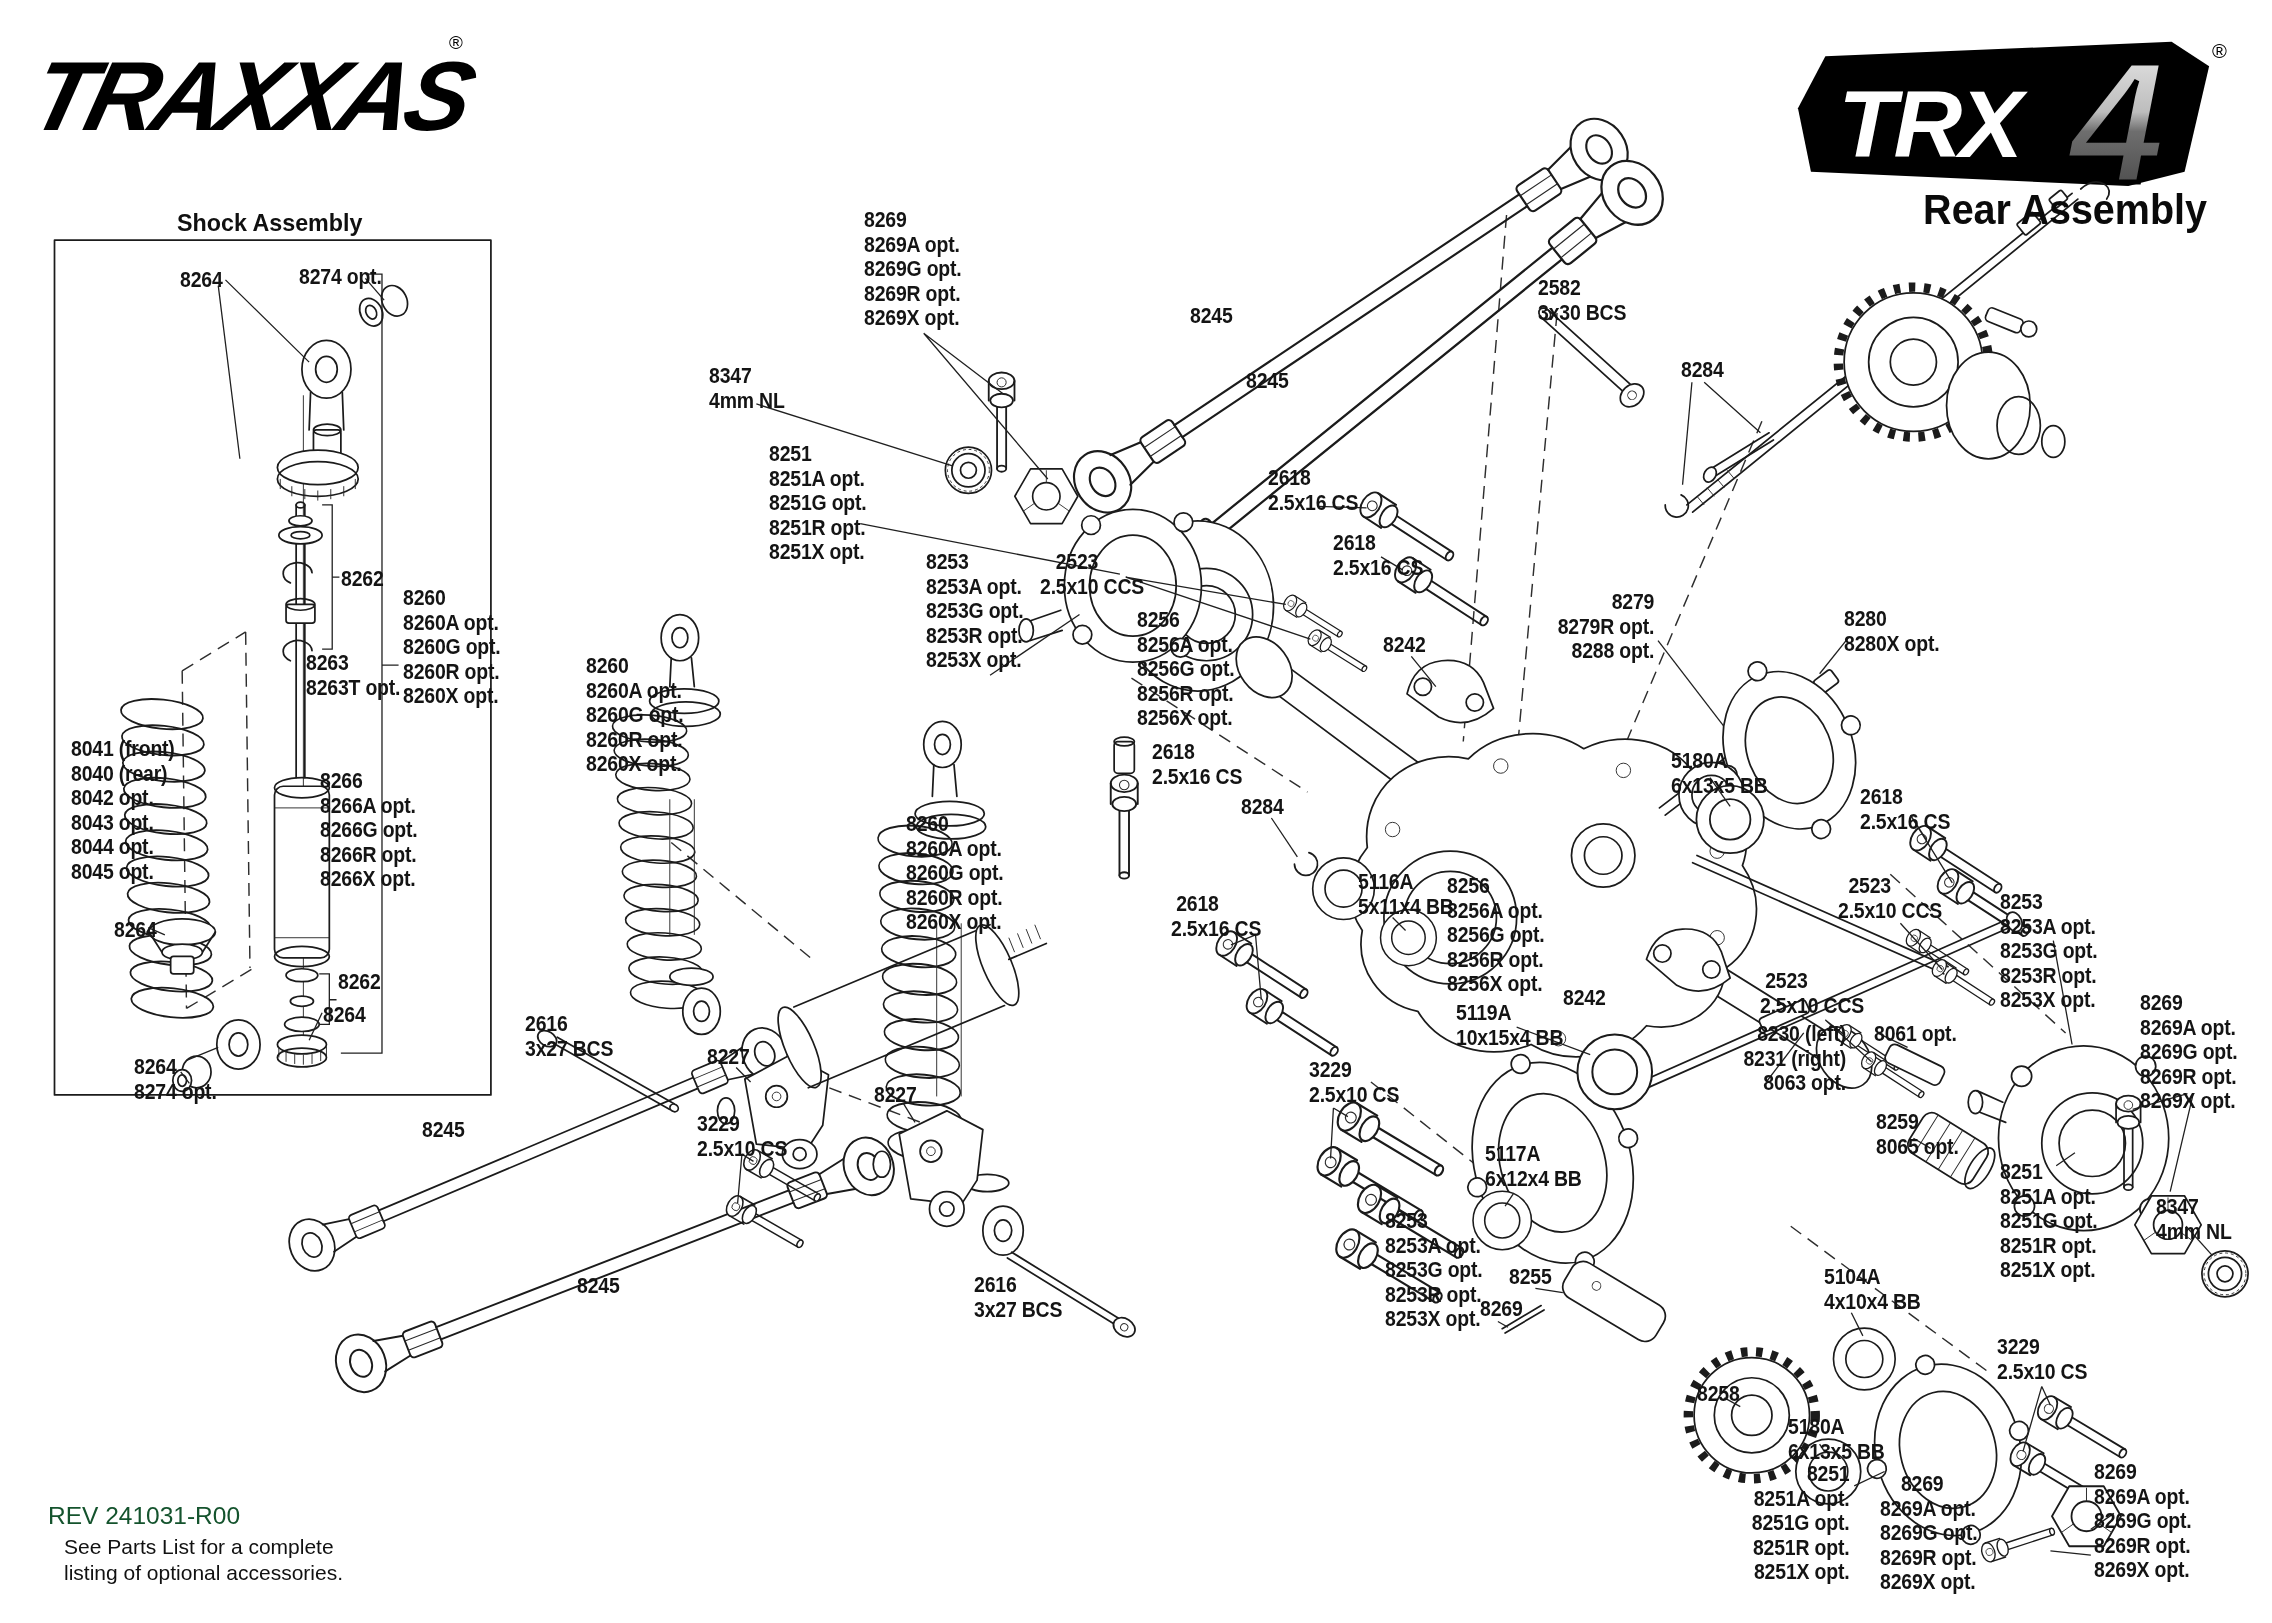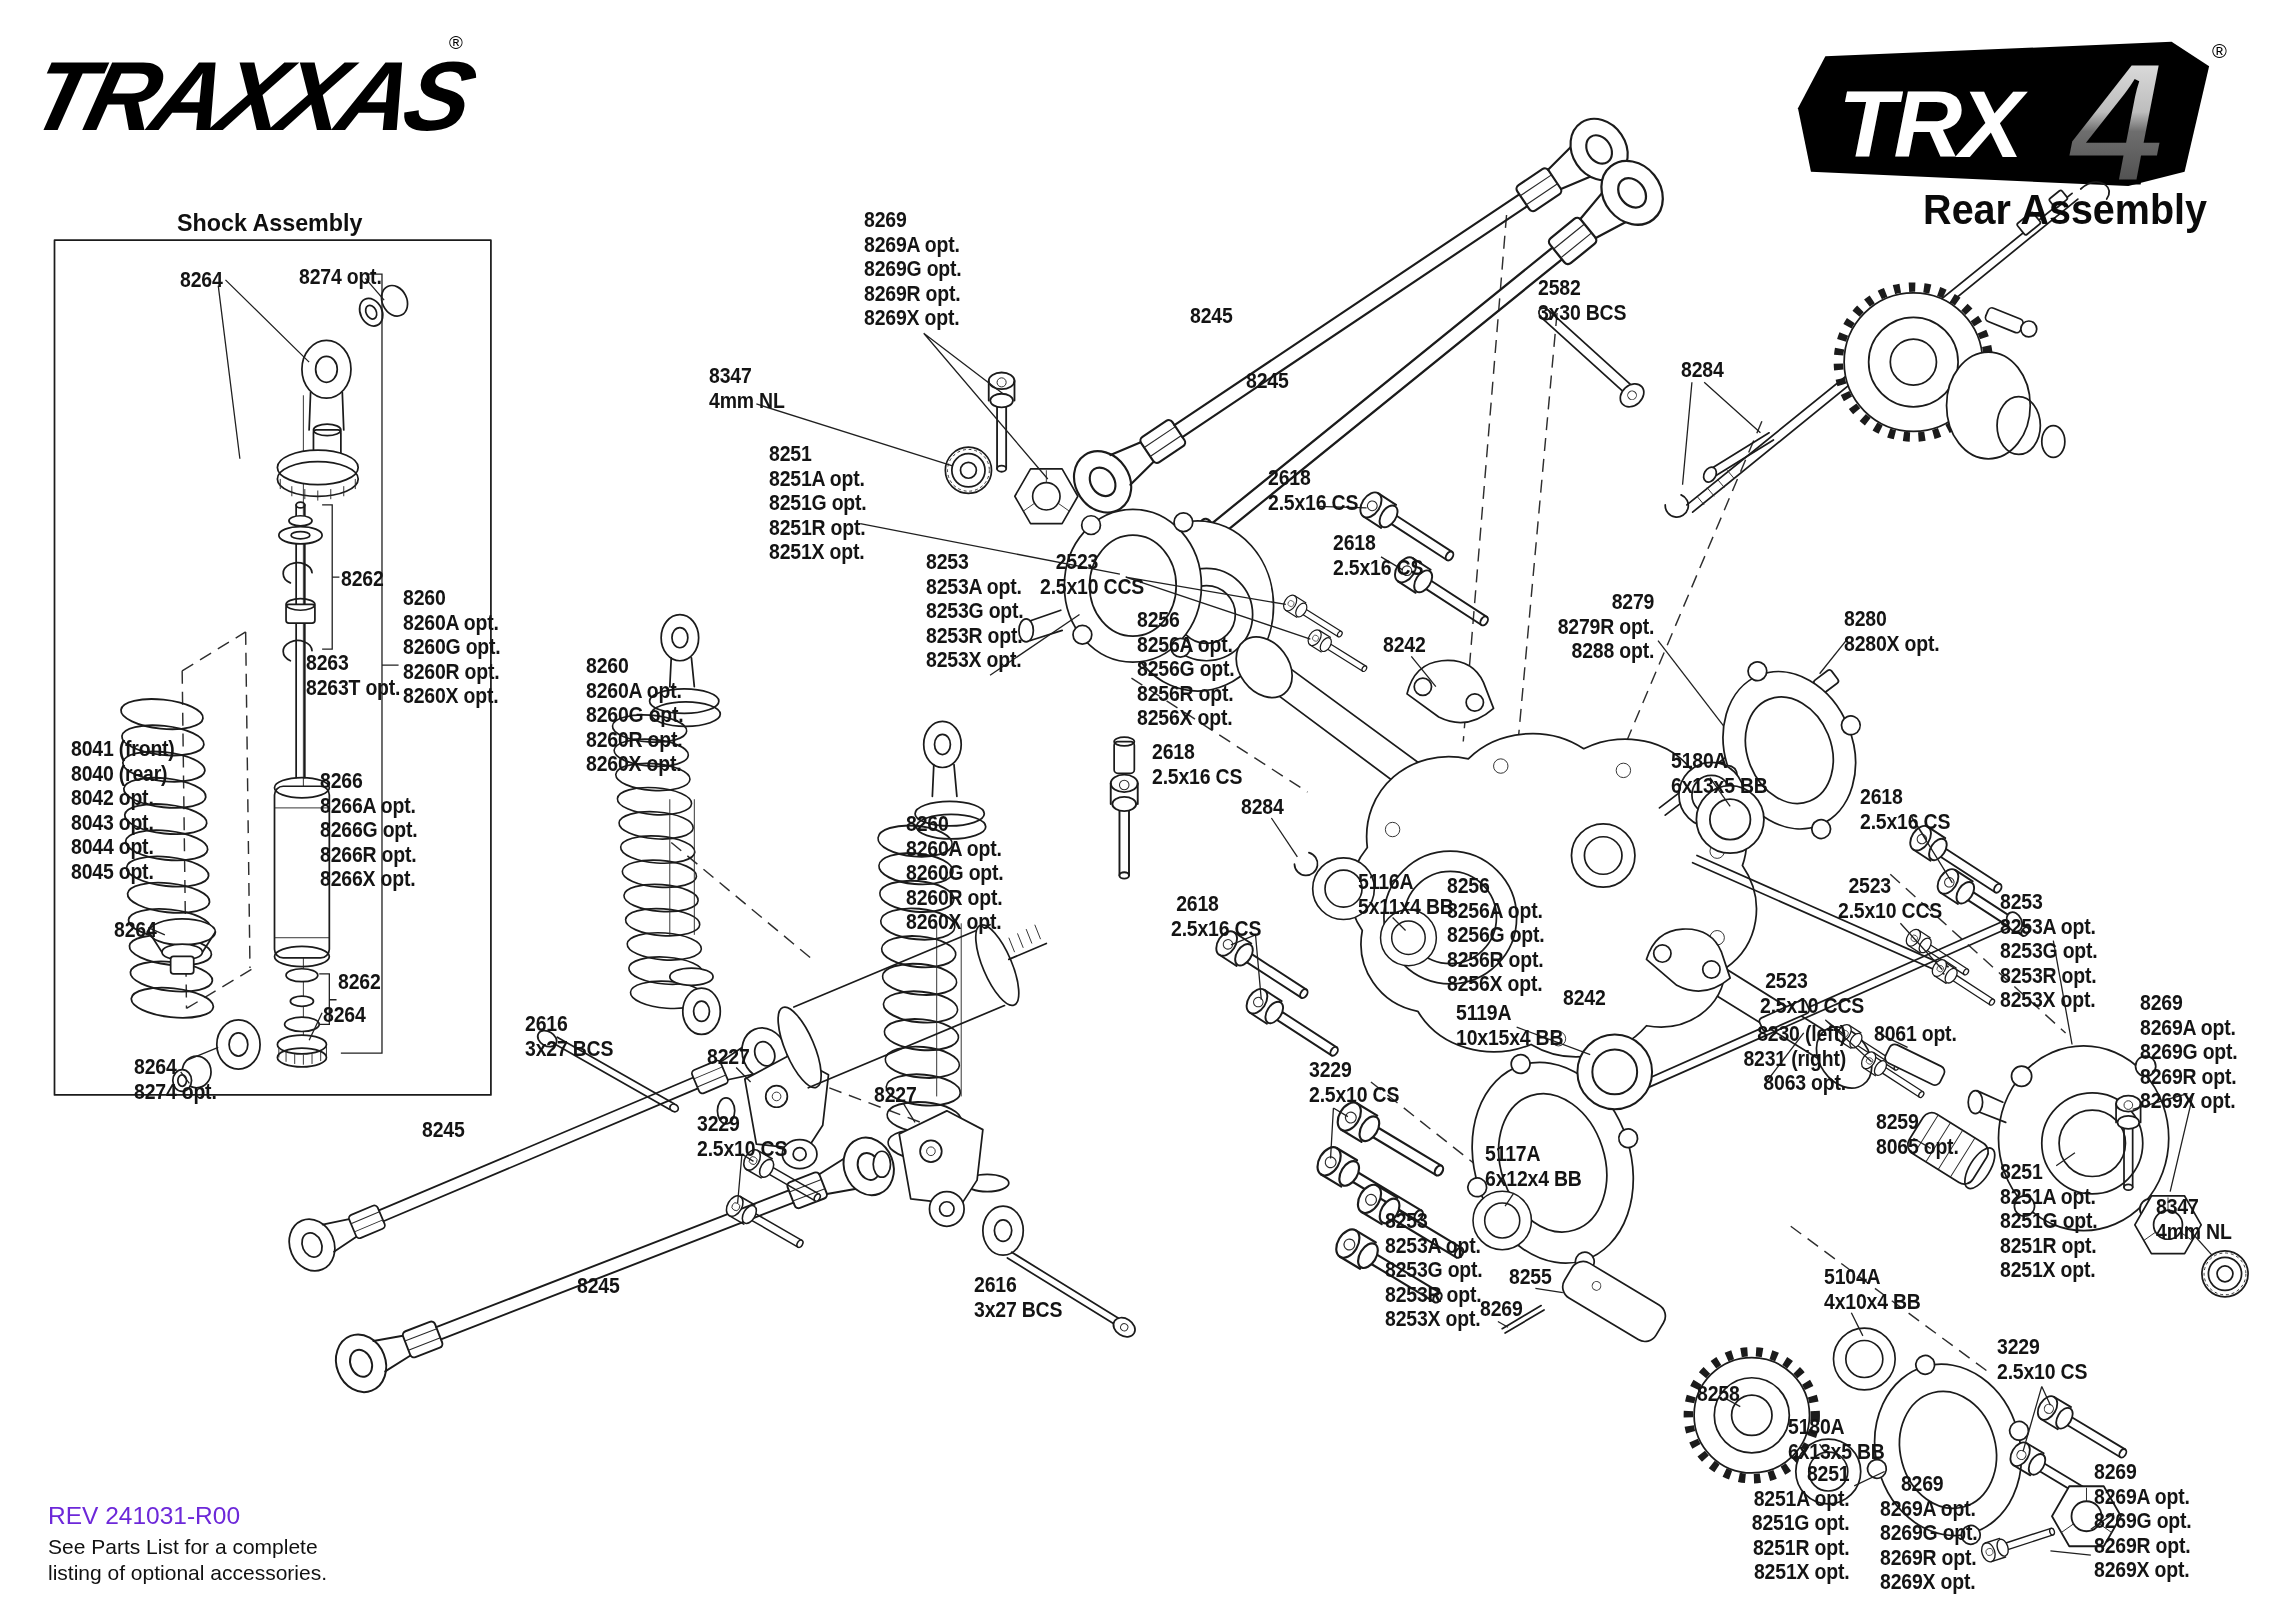--- a/index.html
+++ b/index.html
@@ -4,21 +4,21 @@
 <style>
   html,body{margin:0;padding:0;background:#e8e8e8;}
   #page{position:relative;width:2273px;height:1623px;background:#ffffff;overflow:hidden;
         font-family:"Liberation Sans",sans-serif;color:#111;}
   #art{position:absolute;left:0;top:0;}
   .lbl{position:absolute;font:700 21.6px/24.5px "Liberation Sans",sans-serif;color:#141414;
        white-space:pre;transform:scaleX(.9);transform-origin:left top;letter-spacing:-0.2px;}
   .boxtitle{position:absolute;font:700 24.5px/24.5px "Liberation Sans",sans-serif;color:#101010;transform:scaleX(.95);transform-origin:left top;}
   .subtitle{position:absolute;font:800 42px/42px "Liberation Sans",sans-serif;color:#0a0a0a;
             text-align:right;transform:scaleX(.94);transform-origin:right top;}
-  .rev{position:absolute;font:400 24.5px/27.4px "Liberation Sans",sans-serif;color:#6d28d9;}
+  .rev{position:absolute;font:400 24.5px/27.4px "Liberation Sans",sans-serif;color:#14532d;}
   .note{position:absolute;font:400 21px/26px "Liberation Sans",sans-serif;color:#111;}
   .disc{position:absolute;font:400 21.6px/26px "Liberation Sans",sans-serif;color:#111;text-align:center;width:1010px;}
   svg .s{stroke:#1b1b1b;stroke-width:2.4;fill:none;stroke-linecap:round;stroke-linejoin:round;}
   svg .sf{stroke:#1b1b1b;stroke-width:2.4;fill:#ffffff;stroke-linejoin:round;}
   svg .thin{stroke:#2a2a2a;stroke-width:1.3;fill:none;}
   svg .lead{stroke:#202020;stroke-width:1.8;fill:none;}
   svg .dash{stroke:#2e2e2e;stroke-width:2;fill:none;stroke-dasharray:18 11;}
   svg .teeth{stroke:#1b1b1b;stroke-width:13;fill:none;stroke-dasharray:9 12;}
 </style>
 </head>
@@ -607,19 +607,19 @@
       <div class="lbl" style="top: 1045px; left: 707px;">8227</div>
       <div class="lbl" style="top: 1112px; left: 697px;">3229
 2.5x10 CS</div>
       <div class="lbl" style="top: 1083px; left: 874px;">8227</div>
       <div class="lbl" style="top: 1273px; left: 974px;">2616
 3x27 BCS</div>
       <div class="lbl" style="top: 1274px; left: 577px;">8245</div>
     </div>
 
   <div class="rev" style="left:48px;top:1502px">REV 241031-R00</div>
-  <div class="note" style="left:48px;top:1534px"><span>See Parts List for a complete</span><br>
+  <div class="note" style="left:64px;top:1534px"><span>See Parts List for a complete</span><br>
        <span>listing of optional accessories.</span></div>
   <div class="disc" style="left:537px;top:1519px"><br>
        </div>
 
 </div>
 
 
 </body></html>

